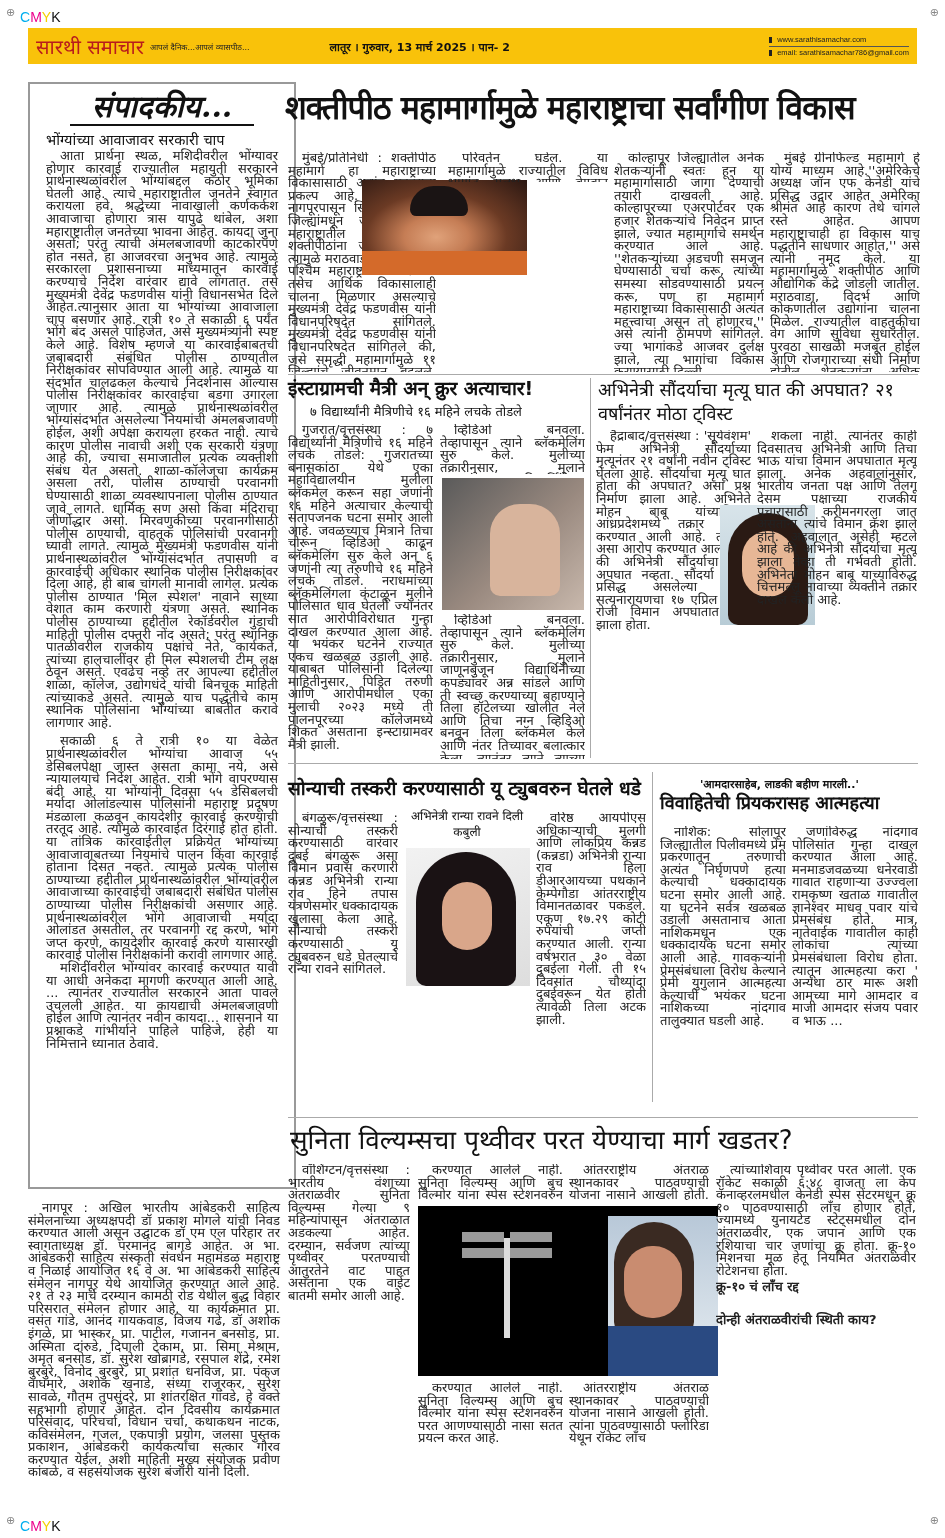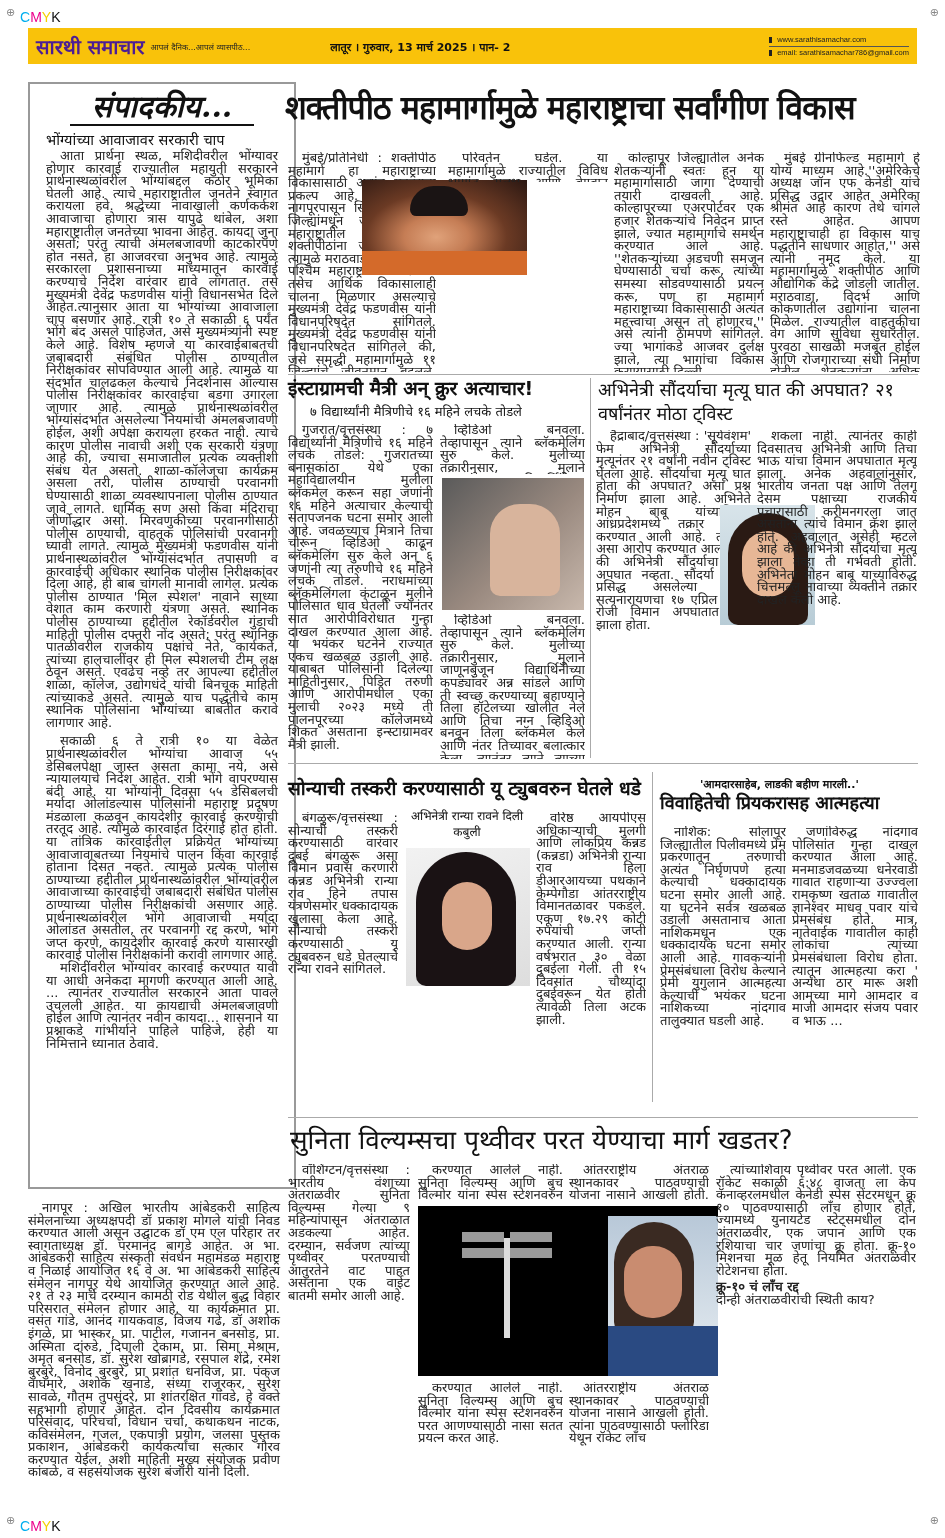--- a/index.html
+++ b/index.html
@@ -1,21 +1,21 @@
 <!DOCTYPE html>
 <html><head>
 <meta charset="utf-8">
 <style>
 *{box-sizing:border-box;margin:0;padding:0}
 body{width:945px;height:1538px;background:#fff;font-family:"DejaVu Sans",sans-serif;color:#111;position:relative;overflow:hidden}
 .reg{position:absolute;font-size:11px;color:#888}
 .cmyk{position:absolute;font-family:"Liberation Sans",sans-serif;font-size:14px;letter-spacing:0}
 .cmyk .c{color:#00aeef}.cmyk .m{color:#ec008c}.cmyk .y{color:#f5d000}.cmyk .k{color:#111}
 .masthead{position:absolute;left:28px;top:28px;width:889px;height:36px;background:#f9c20a;display:flex;align-items:center;padding:0 8px}
-.mh-title{font-family:"DejaVu Sans",sans-serif;font-weight:bold;font-size:20px;color:#4c1d95;white-space:nowrap}
+.mh-title{font-family:"DejaVu Sans",sans-serif;font-weight:normal;font-size:20px;color:#b91c1c;white-space:nowrap}
 .mh-tag{font-size:8px;margin-left:6px;color:#222;white-space:nowrap}
 .mh-date{font-size:11px;font-weight:bold;margin-left:80px;color:#111;white-space:nowrap}
 .mh-contact{margin-left:auto;font-family:"Liberation Sans",sans-serif;font-size:7.5px;line-height:12px;color:#222}
 .mh-contact div:first-child{border-bottom:1px solid #555}
 .mh-contact span.b{display:inline-block;width:3px;height:6px;background:#222;margin-right:5px;vertical-align:middle}
 .box-edit{position:absolute;left:28px;top:82px;width:268px;height:1107px;border:2px solid #999;padding:6px 16px}
 .edit-head{font-family:"DejaVu Serif",serif;font-style:italic;font-weight:bold;font-size:30px;text-align:center;border-bottom:2px solid #111;margin:0 24px 4px 24px;line-height:34px}
 .edit-sub{font-weight:normal;font-size:14.5px;line-height:20px}
 .body-text{font-size:13px;line-height:12.6px;text-align:justify;color:#222}
 .body-text p{text-indent:14px}
@@ -162,14 +162,14 @@
 </div>
 <div class="col body-text" style="left:418px;top:1382px;width:145px;height:122px;overflow:hidden">
     <p>करण्यात आलेले नाही. सुनिता विल्यम्स आणि बुच विल्मोर यांना स्पेस स्टेशनवरुन परत आणण्यासाठी नासा सतत प्रयत्न करत आहे.</p>
   </div>
 <div class="col body-text" style="left:569px;top:1382px;width:140px;height:122px;overflow:hidden">
     <p>आंतरराष्ट्रीय अंतराळ स्थानकावर पाठवण्याची योजना नासाने आखली होती. त्यांना पाठवण्यासाठी फ्लोरिडा येथून रॉकेट लाँच</p>
   </div>
 <div class="col body-text" style="left:716px;top:1164px;width:200px;height:340px;overflow:hidden">
   <p>त्यांच्याशिवाय पृथ्वीवर परत आली. एक रॉकेट सकाळी ६:४८ वाजता ला केप कॅनाव्हरलमधील केनेडी स्पेस सेंटरमधून क्रू १० पाठवण्यासाठी लाँच होणार होते, ज्यामध्ये युनायटेड स्टेट्समधील दोन अंतराळवीर, एक जपान आणि एक रशियाचा चार जणांचा क्रू होता. क्रू-१० मिशनचा मूळ हेतू नियमित अंतराळवीर रोटेशनचा होता.</p>
   <div style="font-weight:bold;margin-top:4px">क्रू-१० चं लाँच रद्द</div>
-  <div style="font-weight:normal;margin-top:0">दोन्ही अंतराळवीरांची स्थिती काय?</div>
+  <div style="font-weight:bold;margin-top:20px">दोन्ही अंतराळवीरांची स्थिती काय?</div>
 </div>
 
 </body></html>

